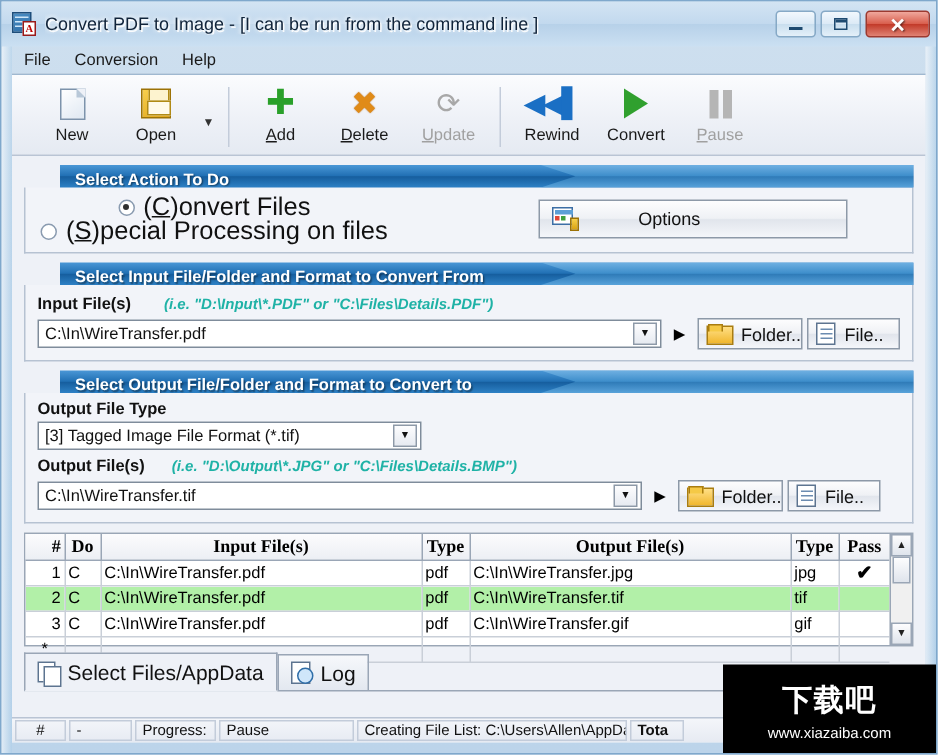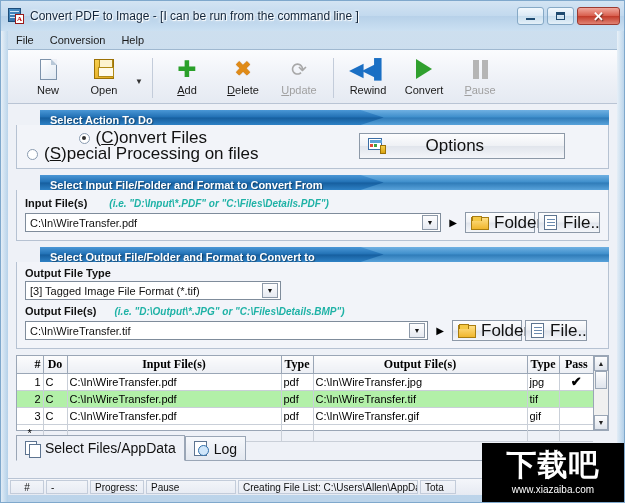--- a/index.html
+++ b/index.html
@@ -164,21 +164,21 @@
     width: 11px; height: 11px; border-radius: 50%;
     border: 1px solid #8a9bb0; background: #fff; margin-right: 6px;
     display: flex; align-items: center; justify-content: center; flex: 0 0 auto;
   }
   .radio.on:after { content:""; width:4px; height:4px; border-radius:50%; background:#303030; }
   .radio-row u { text-decoration: underline; }
 
   .btn {
     border: 1px solid #8d99a8;
     background: linear-gradient(180deg,#fdfdfe 0%,#eff1f5 48%,#e1e5ec 52%,#f4f6fa 100%);
-    font-size: 17px; color: #111;
+    font-size: 12px; color: #111;
     display: flex; align-items: center;
     cursor: default;
   }
 
   .ico-options { width:18px;height:16px;position:relative;flex:0 0 auto; }
   .ico-options .win { position:absolute;left:0;top:0;width:14px;height:12px;background:#fff;border:1px solid #3c6ea5; }
   .ico-options .win:after{content:"";position:absolute;left:1px;top:1px;width:12px;height:3px;background:#5c9fd6;}
   .ico-options .dot1{position:absolute;left:2px;top:6px;width:3px;height:3px;background:#e0483a;}
   .ico-options .dot2{position:absolute;left:6px;top:6px;width:3px;height:3px;background:#3fa03f;}
   .ico-options .pen { position:absolute;right:0;bottom:0;width:6px;height:9px;background:linear-gradient(180deg,#f7d04a,#d9a311);border:1px solid #9c7206; }
@@ -281,22 +281,22 @@
     border: 1px solid #c3ccda; margin-left: 2px; white-space: nowrap; overflow: hidden;
   }
 
   
   .watermark {
     position: absolute; right: 0; bottom: 0; width: 142px; height: 59px;
     background: #000; z-index: 50;
     display: flex; flex-direction: column; align-items: center; justify-content: center;
   }
   .wm-cn {
-    color: #fff; font-size: 30px; font-weight: bold; line-height: 34px;
-    font-family: Liberation Mono, monospace; letter-spacing: 1px;
+    color: #fff; font-size: 20px; font-weight: bold; line-height: 34px;
+    font-family: Liberation Serif, serif; letter-spacing: 1px;
   }
   .wm-url { color: #fff; font-size: 10px; line-height: 12px; font-family: "Liberation Sans", sans-serif; }
 </style>
 </head>
 <body>
 
 <div class="window">
 
   <div class="titlebar">
     <div class="app-icon">
@@ -548,21 +548,21 @@
         <span>Log</span>
       </div>
     </div>
 
     <div class="statusbar">
       <div class="sb-cell" style="width:34px;justify-content:center;">#</div>
       <div class="sb-cell" style="width:42px;">-</div>
       <div class="sb-cell" style="width:54px;">Progress:</div>
       <div class="sb-cell" style="width:90px;">Pause</div>
       <div class="sb-cell" style="width:180px;">Creating File List: C:\Users\Allen\AppData\</div>
-      <div class="sb-cell" style="width:36px;">Tota</div>
+      <div class="sb-cell" style="width:36px;font-weight:bold;">Tota</div>
     </div>
 
   </div>
 
   <div class="watermark">
     <div class="wm-cn">下载吧</div>
     <div class="wm-url">www.xiazaiba.com</div>
   </div>
 
 </div>

